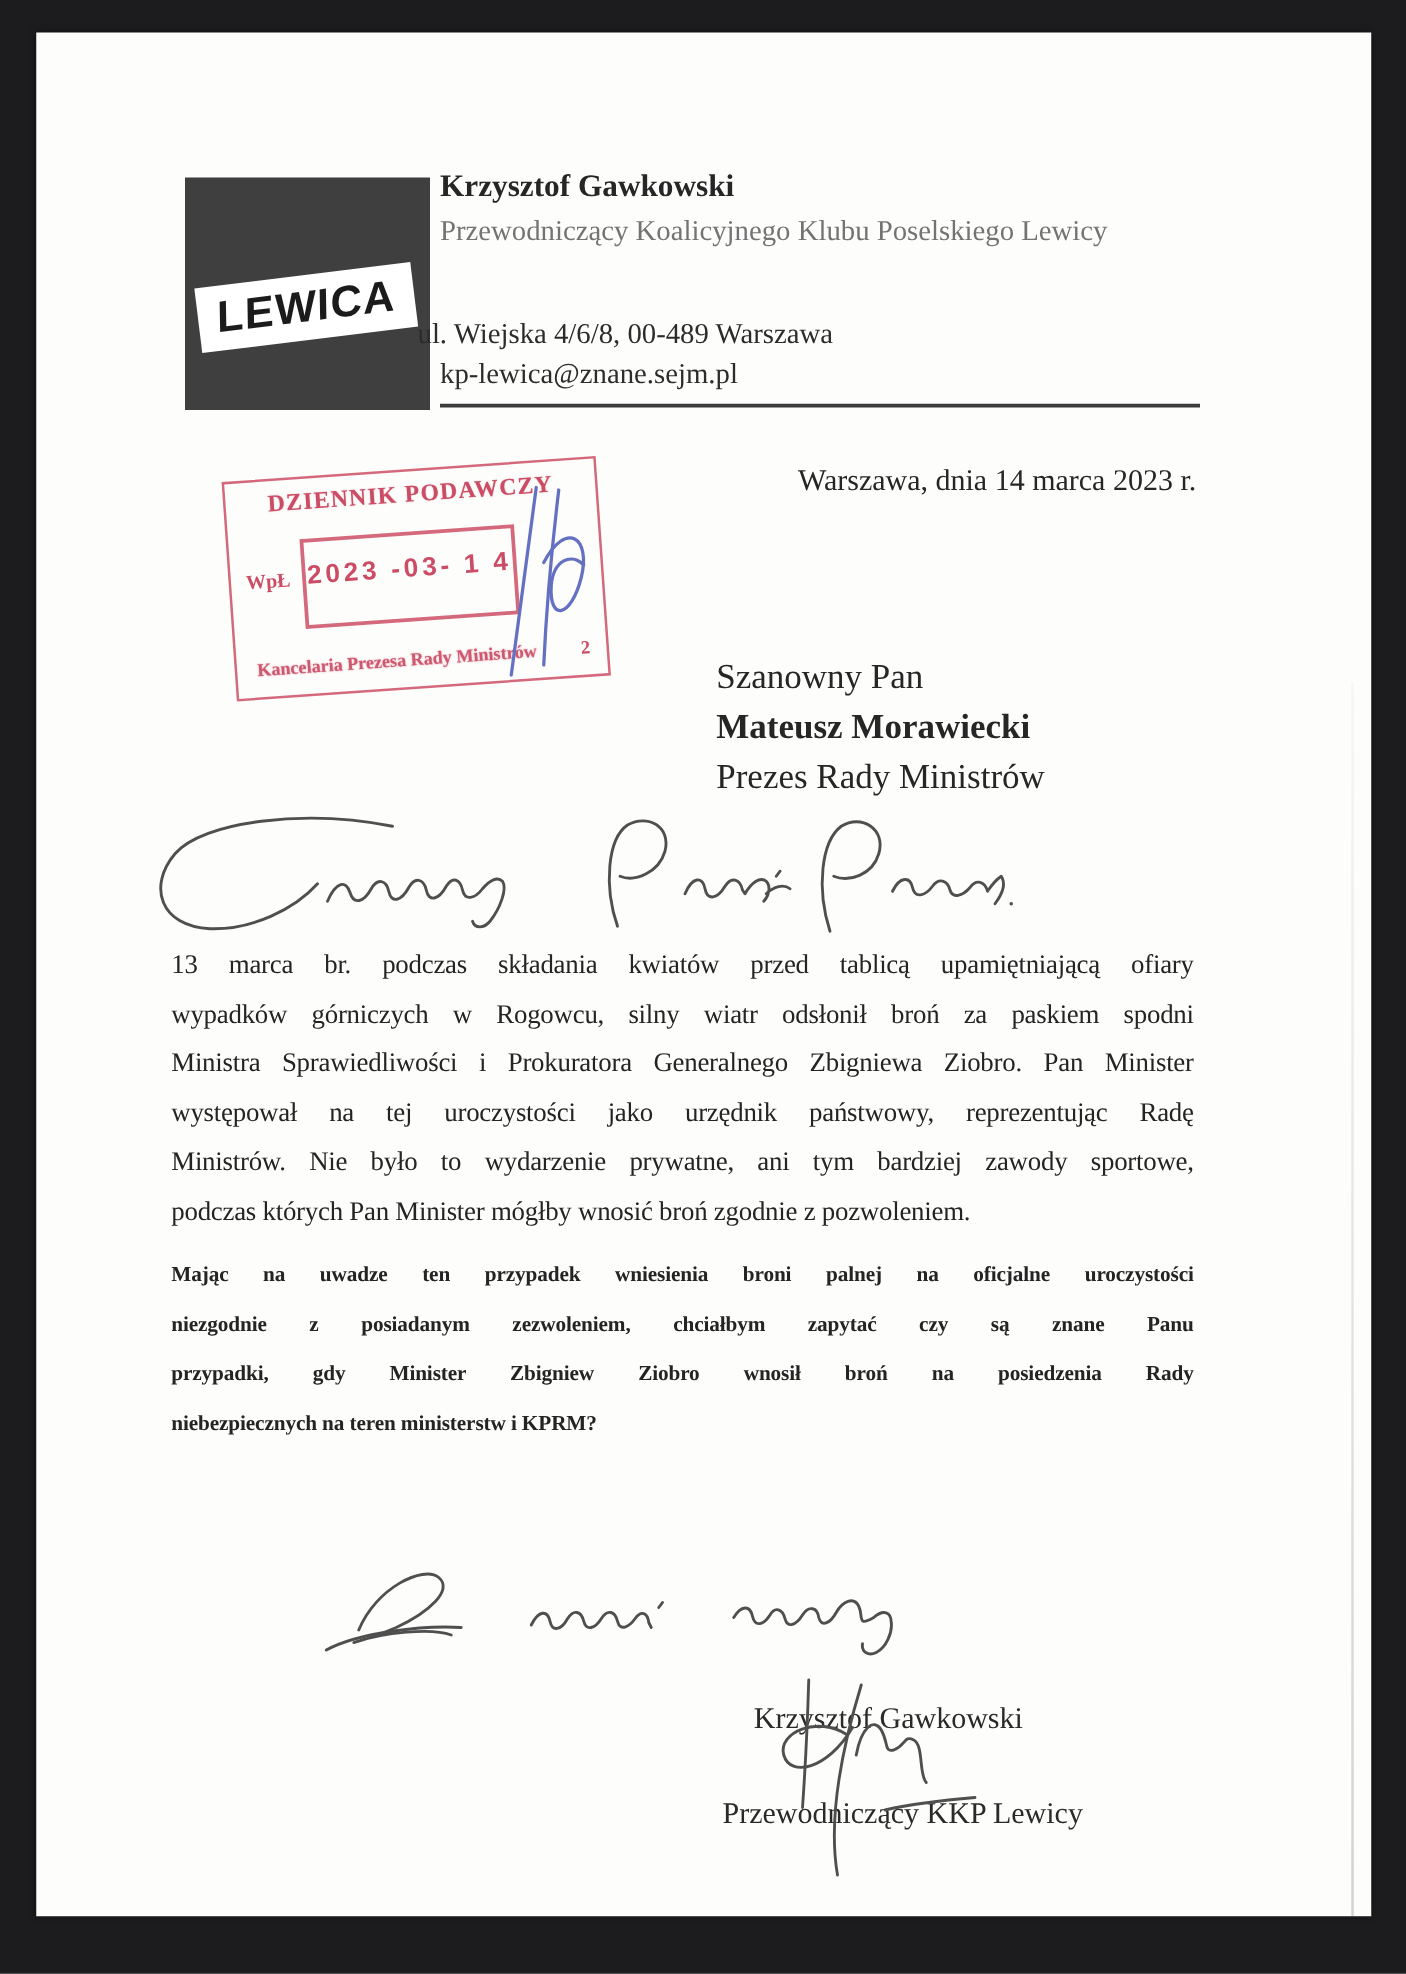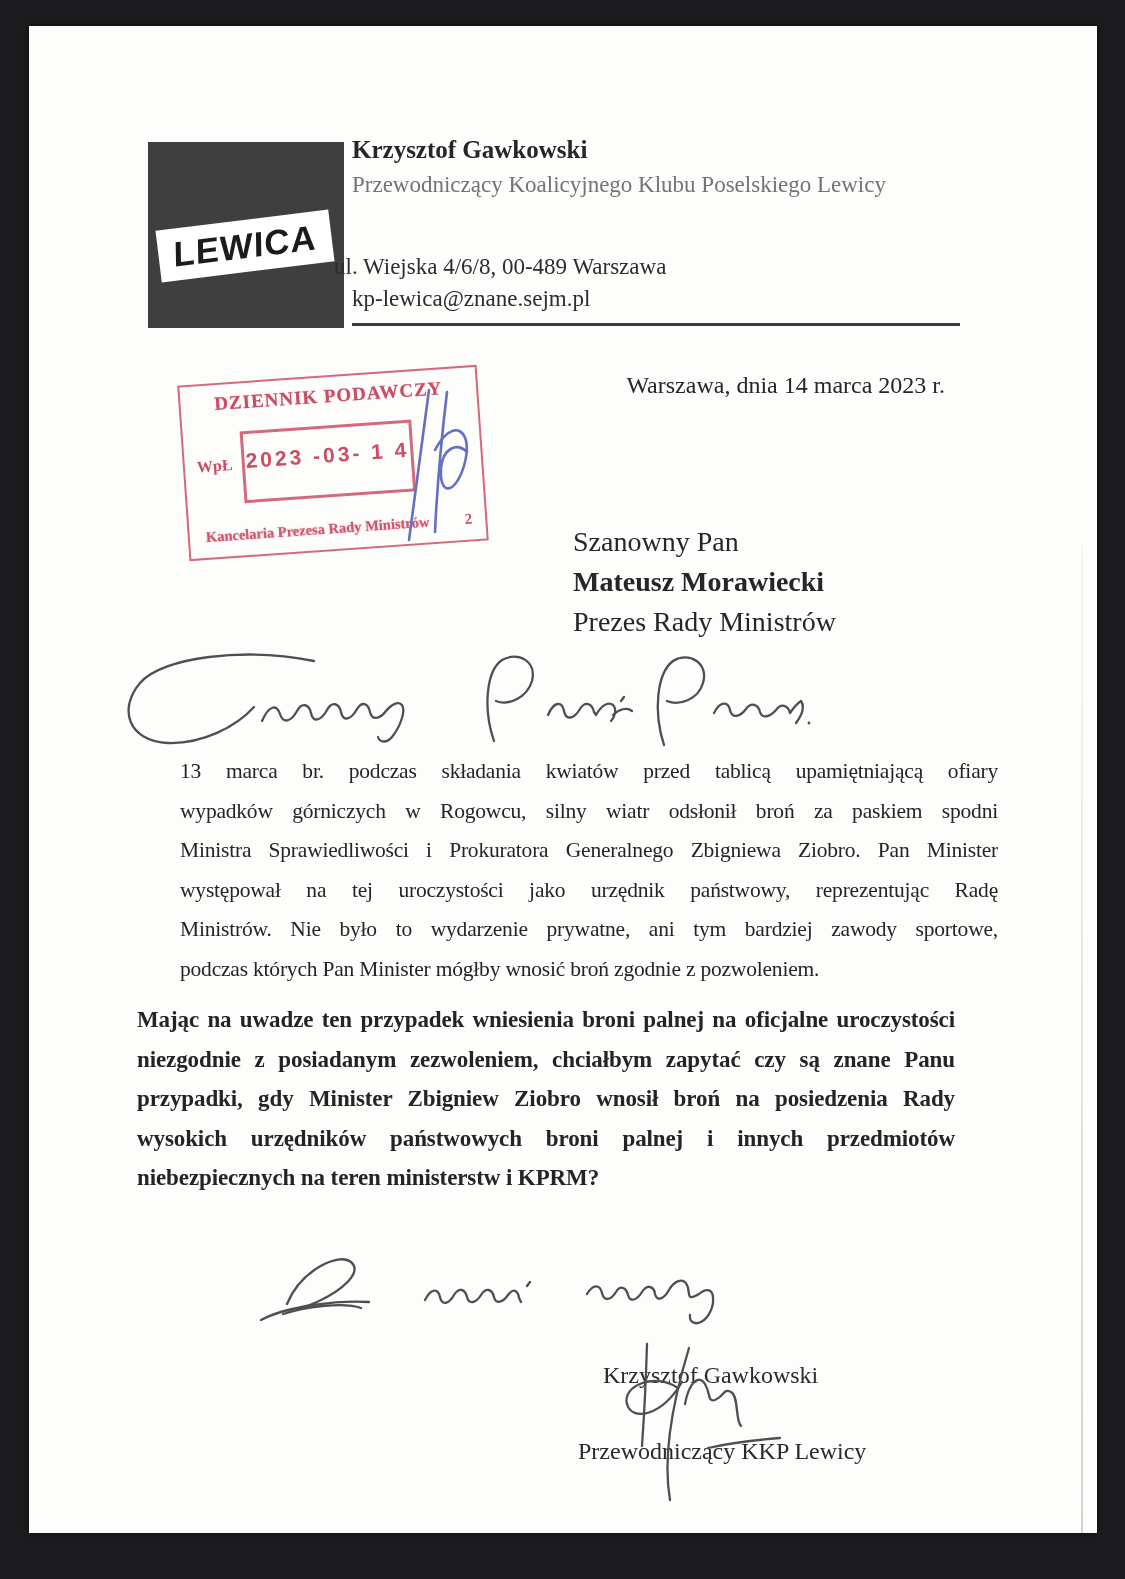--- a/index.html
+++ b/index.html
@@ -27,21 +27,21 @@
   .logo-band span{
     font-family:"Liberation Sans",sans-serif;font-weight:900;
     font-size:35px;color:#1b1b1b;letter-spacing:1px;transform:skewX(-6deg);
   }
   .hdr-name{left:323px;top:110px;font-size:25px;font-weight:bold;color:#262626;}
   .hdr-title{left:323px;top:146px;font-size:23px;color:#737373;}
   .hdr-addr{left:305px;top:228px;font-size:23px;color:#2c2c2c;}
   .hdr-mail{left:323px;top:260px;font-size:23px;color:#2c2c2c;}
   .hdr-rule{left:323px;top:297px;width:608px;height:3px;background:#3c3c3c;}
   
-  .city-date{top:346px;right:152px;font-size:24px;color:#262626;}
+  .city-date{top:346px;right:140px;font-size:24px;color:#262626;}
   .rcp{left:544px;font-size:28px;color:#262626;}
   .rcp1{top:500px;} .rcp2{top:540px;font-weight:bold;text-align:right;} .rcp3{top:580px;text-align:center;}
   
   .stamp{
     left:154px;top:349px;width:296px;height:172px;
     border:2.5px solid var(--stamp-border,#d4697c);
     transform:rotate(-4deg);color:var(--stamp-red,#cb4c64);
     font-weight:bold;
   }
   .stamp-title{position:absolute;top:8px;left:0;width:100%;text-align:center;
@@ -49,22 +49,22 @@
   .stamp-innerbox{position:absolute;left:57px;top:48px;width:166px;height:66px;
     border:3px solid var(--stamp-border,#d4697c);}
   .stamp-date{position:absolute;left:0;top:15px;width:100%;text-align:center;
     font-family:"Liberation Sans",sans-serif;font-size:21px;letter-spacing:3px;}
   .stamp-wpl{position:absolute;left:12px;top:72px;font-size:16px;}
   .stamp-office{position:absolute;left:16px;bottom:12px;font-size:14.5px;
     text-shadow:0 0 1.5px rgba(203,76,100,.7);opacity:.92;}
   .stamp-no{position:absolute;right:13px;bottom:12px;font-size:15px;}
   
   .para{left:108px;width:818px;color:#242424;}
-  .p1{top:726px;font-size:21.5px;letter-spacing:-0.2px;margin-left:43px;}
-  .p2{top:974px;font-size:23px;font-weight:bold;letter-spacing:-0.1px;}
+  .p1{top:726px;font-size:21.5px;letter-spacing:-0.2px;}
+  .p2{top:974px;font-size:17px;font-weight:bold;letter-spacing:-0.1px;}
   .tline{height:39.6px;line-height:39.6px;overflow:hidden;
     text-align:justify;text-align-last:justify;}
   .tline.last{text-align-last:left;}
   
   .sig-name{left:574px;top:1336px;font-size:24px;color:#2a2a2a;}
   .sig-role{left:549px;top:1412px;font-size:24px;color:#2a2a2a;}
   
   svg.ink{position:absolute;overflow:visible;}
   .pen{fill:none;stroke:var(--pen-gray,#4f4f4f);stroke-width:2.3;
     stroke-linecap:round;stroke-linejoin:round;}
@@ -127,21 +127,20 @@
     <div class="tline">Ministra Sprawiedliwości i Prokuratora Generalnego Zbigniewa Ziobro. Pan Minister</div>
     <div class="tline">występował na tej uroczystości jako urzędnik państwowy, reprezentując Radę</div>
     <div class="tline">Ministrów. Nie było to wydarzenie prywatne, ani tym bardziej zawody sportowe,</div>
     <div class="tline last">podczas których Pan Minister mógłby wnosić broń zgodnie z pozwoleniem.</div>
   </div>
 
   <div class="abs para p2">
     <div class="tline">Mając na uwadze ten przypadek wniesienia broni palnej na oficjalne uroczystości</div>
     <div class="tline">niezgodnie z posiadanym zezwoleniem, chciałbym zapytać czy są znane Panu</div>
     <div class="tline">przypadki, gdy Minister Zbigniew Ziobro wnosił broń na posiedzenia Rady</div>
-    <div class="tline">wysokich urzędników państwowych broni palnej i innych przedmiotów</div>
     <div class="tline last">niebezpiecznych na teren ministerstw i KPRM?</div>
   </div>
 
   <svg class="ink" style="left:228px;top:1218px" width="520" height="86" viewBox="0 0 520 86" aria-label="Z wyrazami szacunku">
     <path class="pen" d="M30,60 C44,26 82,8 94,18 C106,28 86,46 60,58 C46,64 34,68 26,70 C50,62 88,58 104,64"></path>
     <path class="pen" d="M4,76 C30,62 82,56 112,58"></path>
     <path class="pen" d="M168,56 C174,44 181,44 183,53 C185,62 192,60 197,51 C202,43 208,45 210,53 C212,61 219,59 224,51 C229,43 235,45 237,53 C239,61 246,58 251,51 C256,44 261,46 262,54 L264,58 M270,42 L273,38"></path>
     <path class="pen" d="M330,50 C336,40 343,40 345,49 C347,58 354,56 359,48 C363,41 369,43 371,51 C373,59 380,56 385,48 C390,40 397,42 398,50 C400,58 407,55 412,46 C417,37 426,33 430,41 C434,49 428,58 442,50 C450,43 456,46 456,54 C457,62 452,74 444,78 C438,81 432,78 433,71"></path>
   </svg>
 

